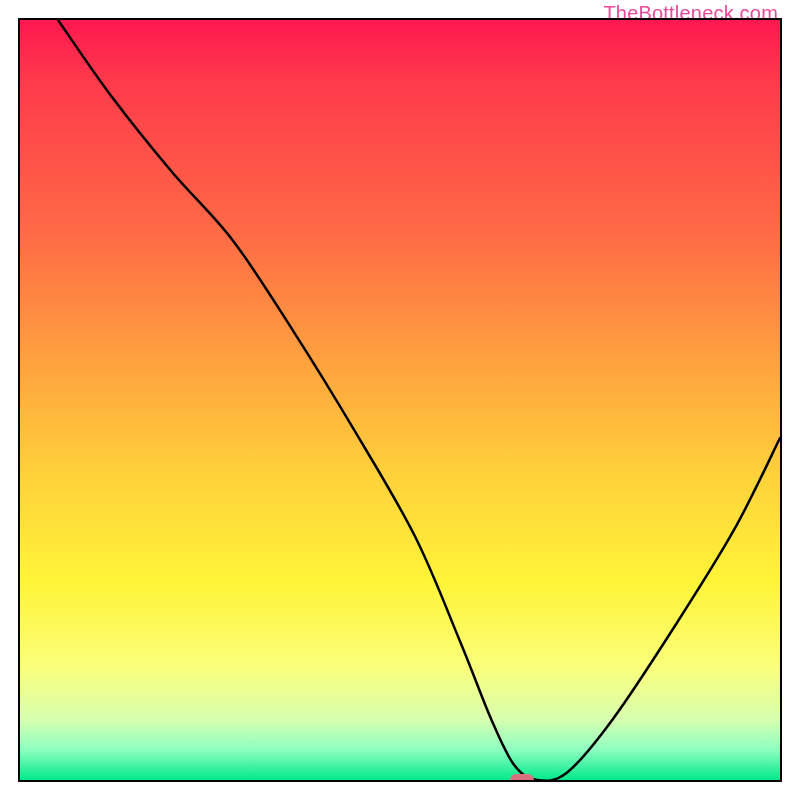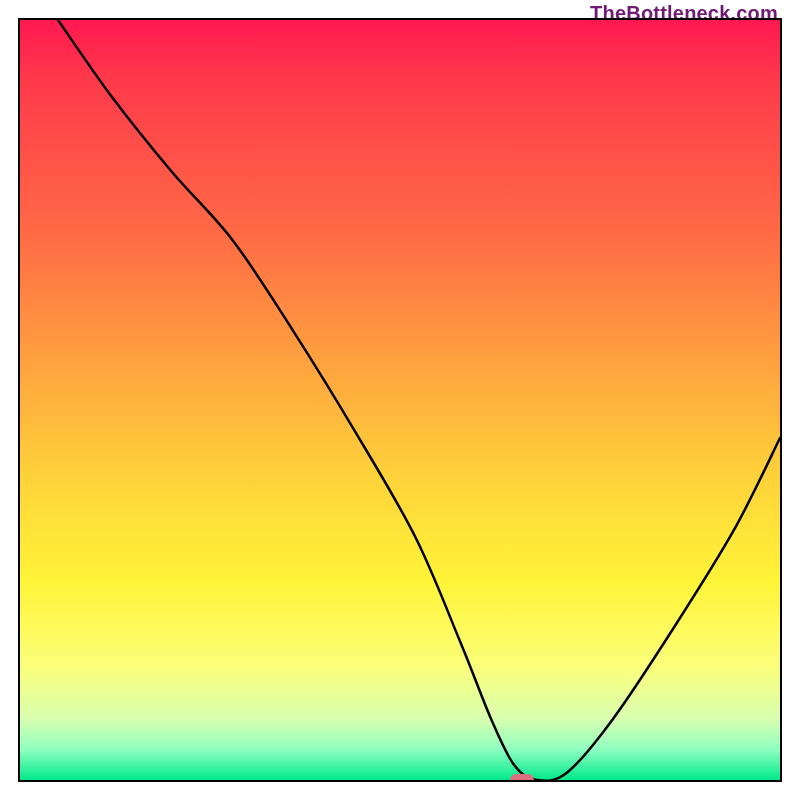--- a/index.html
+++ b/index.html
@@ -39,23 +39,23 @@
       #fff438 74%,
       #fbff7a 85%,
       #d8ffb0 92%,
       #8effc0 96%,
       #00e98b 100%);
   }
   .watermark {
     position: absolute;
     top: 2px;
     right: 22px;
-    color: #701a75;
+    color: #ec4899;
     font-size: 20px;
-    font-weight: 700;
+    font-weight: 400;
     letter-spacing: 0.2px;
   }
   svg.curve {
     position: absolute;
     inset: 0;
   }
   .marker {
     position: absolute;
     width: 24px;
     height: 12px;

